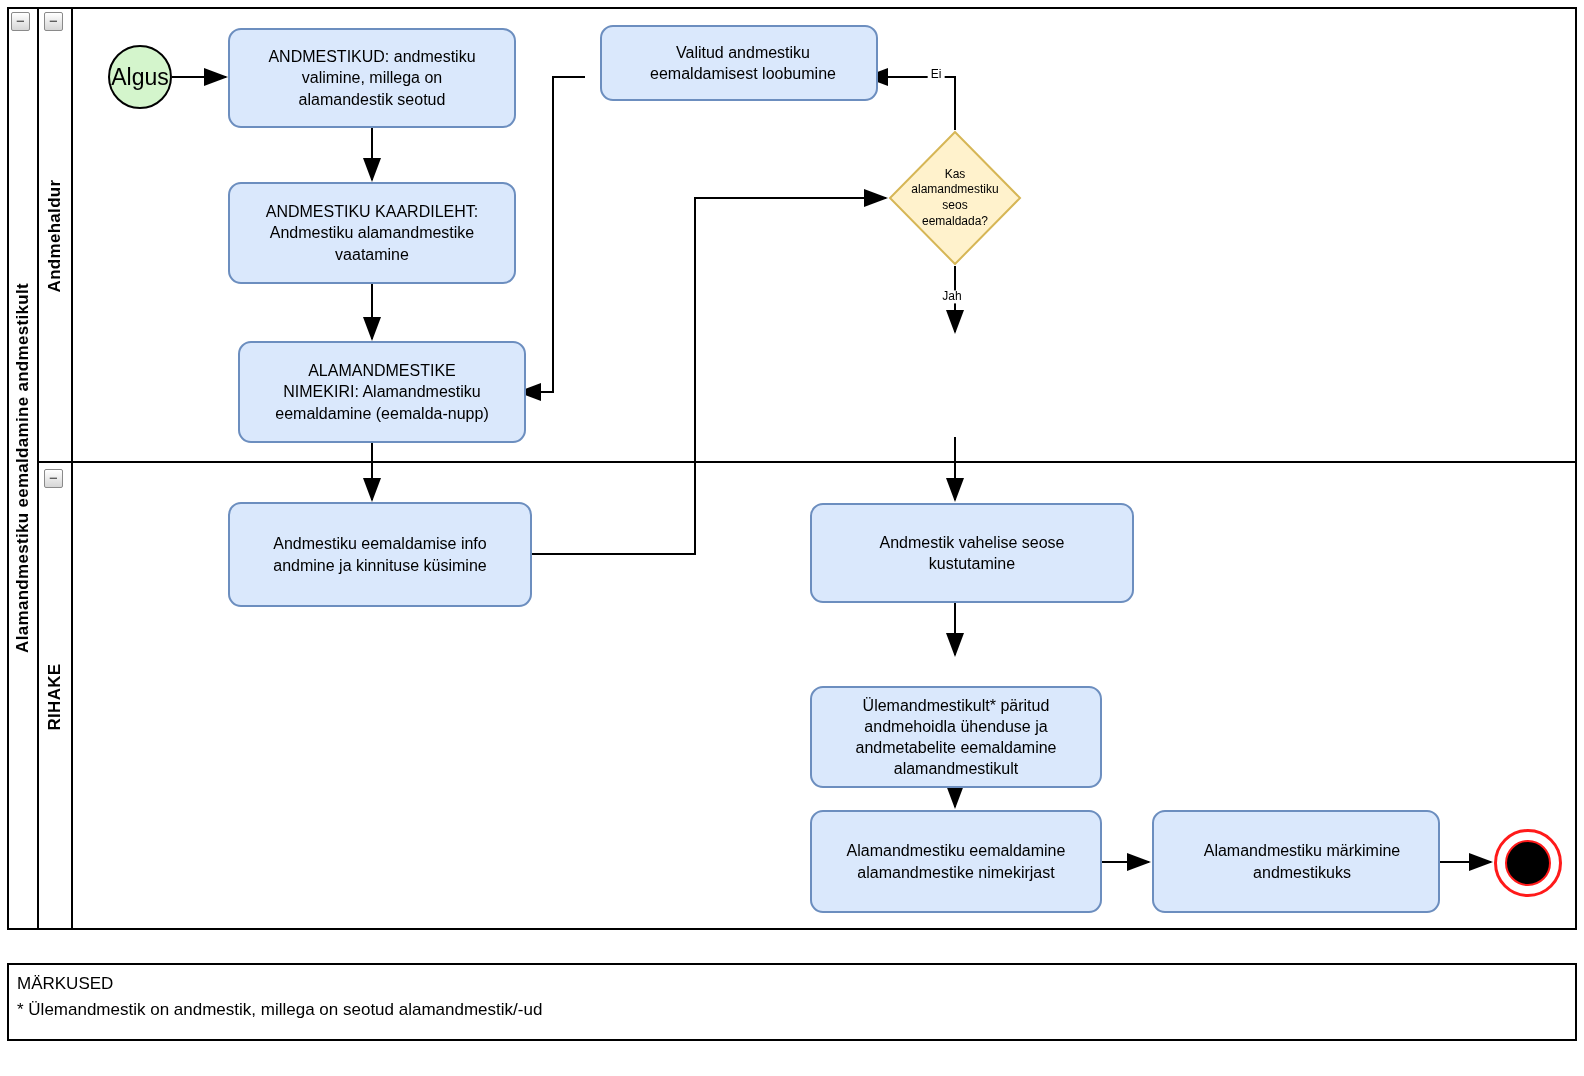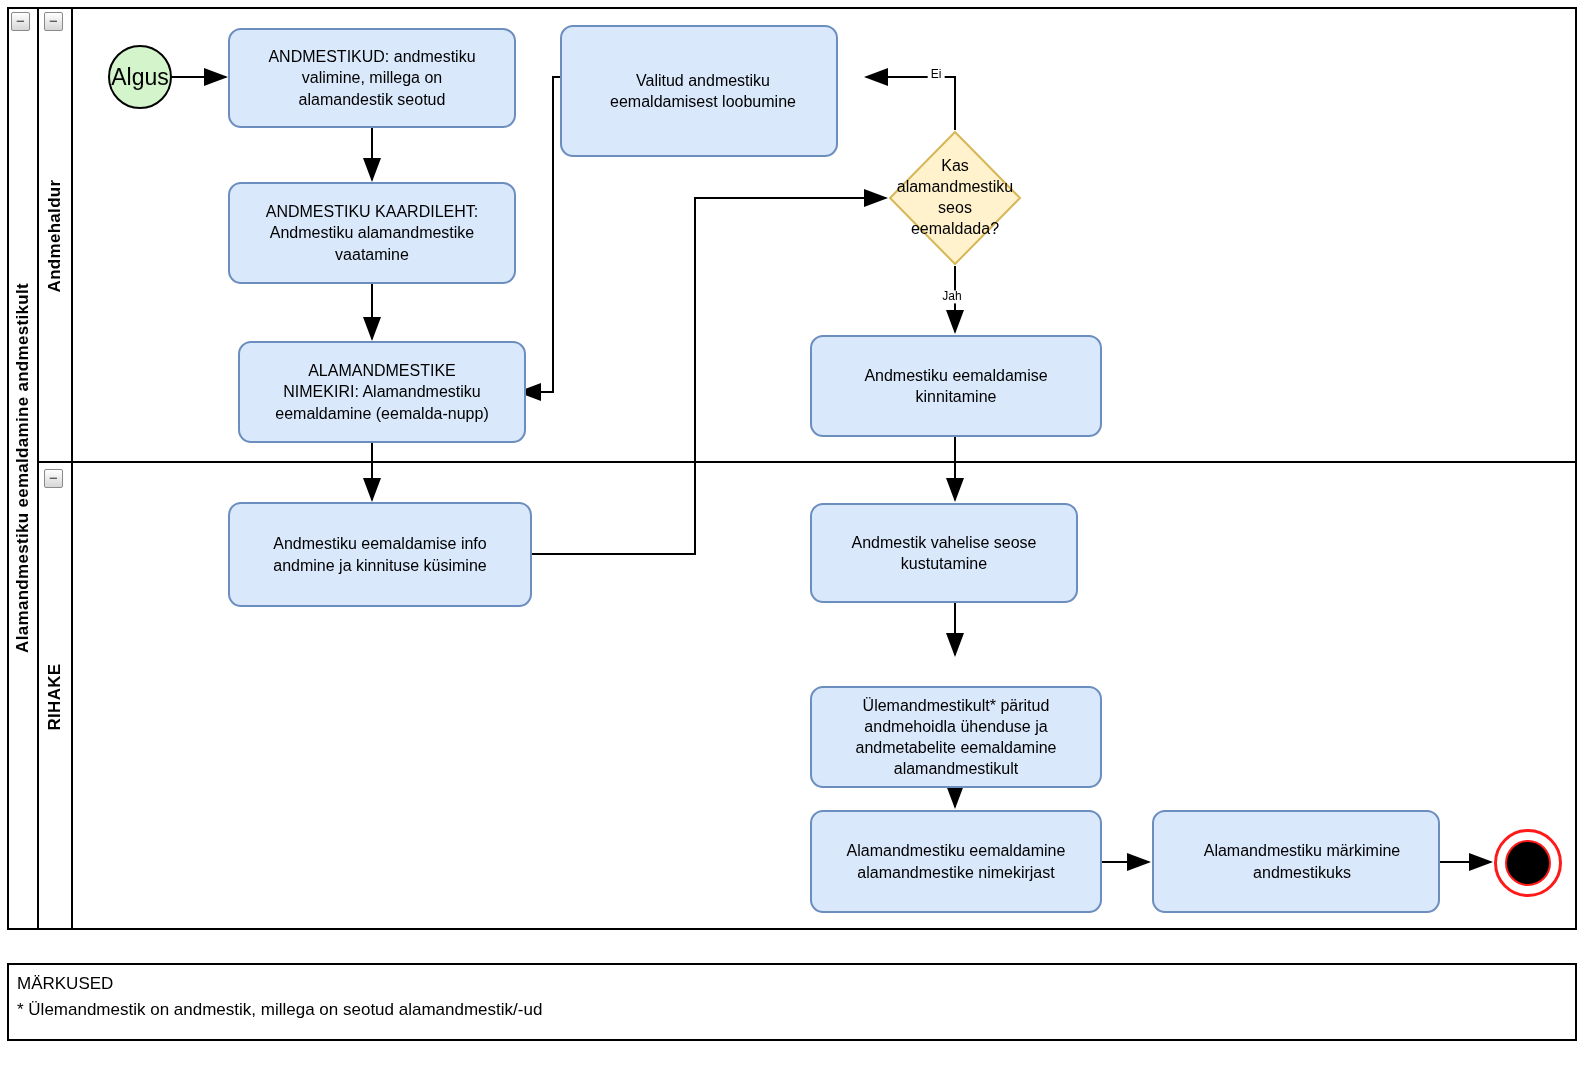--- a/index.html
+++ b/index.html
@@ -51,21 +51,21 @@
   .end-event .end-core {
     width:46px; height:46px; box-sizing:border-box;
     background:#000; border:2px solid var(--end-stroke); border-radius:50%;
   }
 
   .gateway { position:absolute; }
   .gateway svg { position:absolute; left:0; top:0; }
   .gateway .gw-label {
     position:absolute; inset:0;
     display:flex; align-items:center; justify-content:center;
-    text-align:center; font-size:16px; line-height:1.3; white-space:pre-line;
+    text-align:center; font-size:12px; line-height:1.3; white-space:pre-line;
   }
 
   .edge-label {
     position:absolute; transform:translate(-50%,-50%);
     background:#fff; padding:0 3px; font-size:12px; line-height:1.1;
   }
 
   .connectors { position:absolute; left:0; top:0; pointer-events:none; }
   .connectors path { stroke:var(--line); stroke-width:2; fill:none; }
 
@@ -130,46 +130,42 @@
 Andmestiku alamandmestike
 vaatamine</span>
   </div>
 
   <div class="task" style="left:238px; top:341px; width:288px; height:102px;">
     <span>ALAMANDMESTIKE
 NIMEKIRI: Alamandmestiku
 eemaldamine (eemalda-nupp)</span>
   </div>
 
-  <div class="task" style="left:560px; top:25px; width:278px; height:132px;padding-left:16px;">
+  <div class="task" style="left:600px; top:25px; width:278px; height:76px;padding-left:16px;">
     <span>Valitud andmestiku
 eemaldamisest loobumine</span>
   </div>
 
   <div class="gateway" style="left:888px; top:130px; width:134px; height:136px;">
     <svg width="134" height="136">
       <polygon points="67,2 132,68 67,134 2,68" style="fill:var(--decision-fill); stroke:var(--decision-stroke); stroke-width:2;"></polygon>
     </svg>
     <div class="gw-label">Kas
 alamandmestiku
 seos
 eemaldada?</div>
   </div>
 
-  <div class="task" style="left:810px; top:335px; width:292px; height:102px;">
-    <span>Andmestiku eemaldamise
-kinnitamine</span>
-  </div>
 
   <div class="task" style="left:228px; top:502px; width:304px; height:105px;">
     <span>Andmestiku eemaldamise info
 andmine ja kinnituse küsimine</span>
   </div>
 
-  <div class="task" style="left:810px; top:503px; width:268px; height:100px;">
+  <div class="task" style="left:810px; top:503px; width:324px; height:100px;">
     <span>Andmestik vahelise seose
 kustutamine</span>
   </div>
 
   <div class="task" style="left:810px; top:658px; width:292px; height:102px;margin-top:28px;">
     <span>Ülemandmestikult* päritud
 andmehoidla ühenduse ja
 andmetabelite eemaldamine
 alamandmestikult</span>
   </div>

